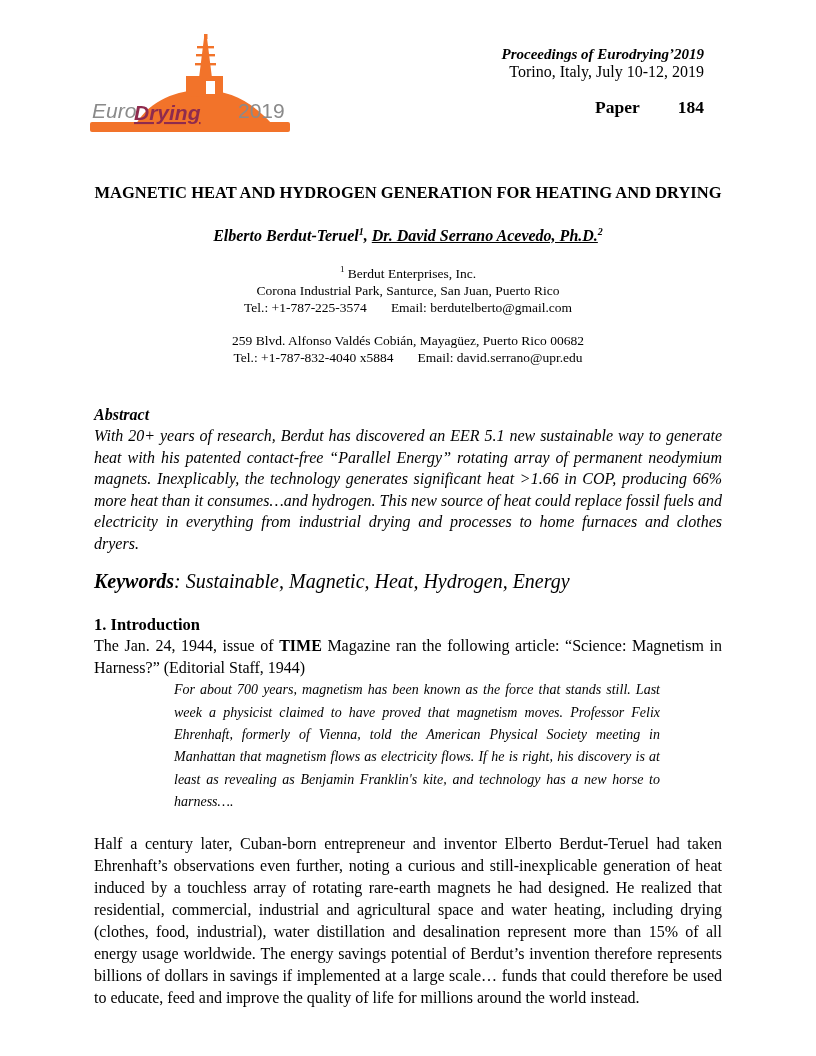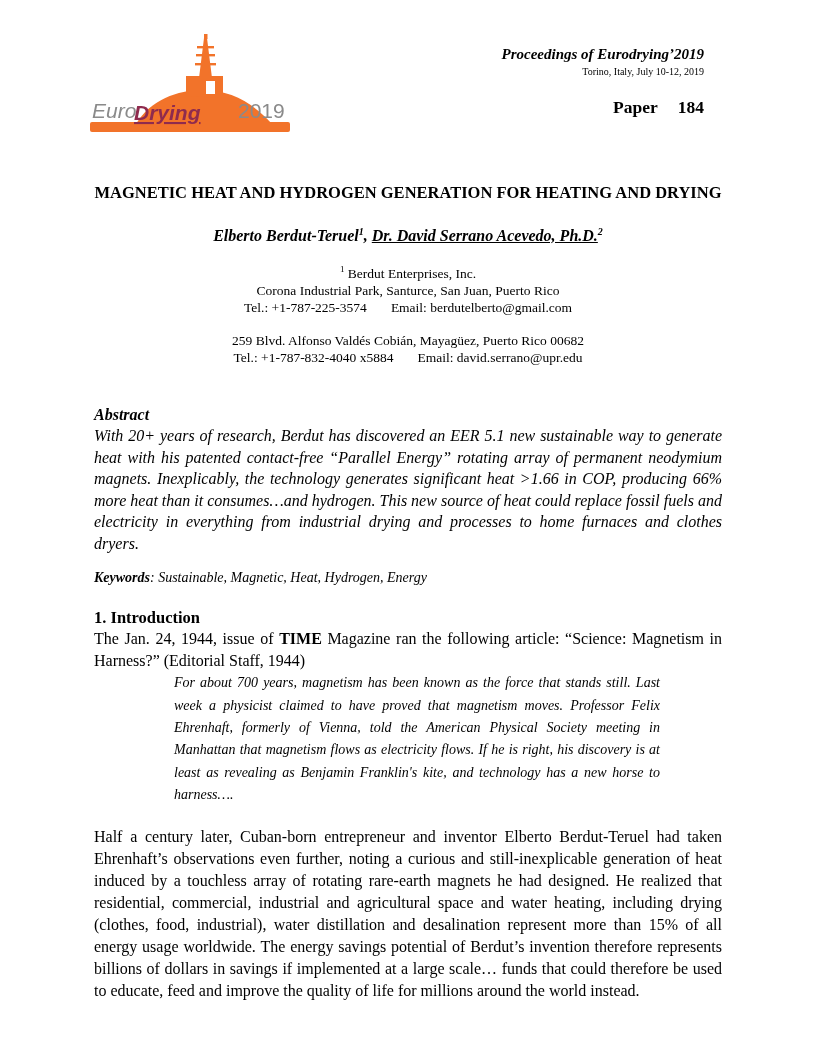--- a/index.html
+++ b/index.html
@@ -19,23 +19,23 @@
   
   .header {
     display: flex;
     justify-content: space-between;
     align-items: flex-start;
     padding: 34px 112px 0 90px;
   }
   .logo { width: 200px; height: 100px; }
   .header-right { text-align: right; padding-top: 12px; }
   .proceedings { font-size: 15px; font-weight: bold; font-style: italic; line-height: 17px; }
-  .location    { font-size: 10px; line-height: 17px; font-family: Liberation Serif, serif; }
+  .location    { font-size: 16px; line-height: 17px; font-family: Liberation Serif, serif; }
   .paper-line  { margin-top: 17px; font-size: 17.5px; font-weight: bold; }
-  .paper-number { display: inline-block; margin-left: 20px; }
+  .paper-number { display: inline-block; margin-left: 38px; }
 
   
   .content { margin: 0 94px; }
 
   .title {
     margin-top: 48px;
     text-align: center;
     font-size: 16.5px;
     font-weight: bold;
     line-height: 22px;
@@ -52,21 +52,21 @@
   .author-underlined { text-decoration: underline; }
 
   .affiliation { margin-top: 16px; text-align: center; font-size: 13.5px; line-height: 17px; }
   .affiliation:first-of-type { margin-top: 26px; }
   .affiliation sup { font-size: 9px; }
   .contact-email { display: inline-block; margin-left: 24px; }
 
   .abstract { margin-top: 38px; font-style: italic; font-size: 16px; line-height: 21.5px; text-align: justify; }
   .abstract-heading { font-weight: bold; font-style: italic; }
 
-  .keywords { margin-top: 16px; font-size: 14px; font-style: italic; }
+  .keywords { margin-top: 16px; font-size: 20px; font-style: italic; }
   .keywords-label { font-weight: bold; }
 
   .section-heading { margin-top: 22px; font-size: 16.5px; font-weight: bold; }
 
   .para { font-size: 16px; line-height: 22px; text-align: justify; }
   .para .bold { font-weight: bold; }
 
   .blockquote {
     margin: 0 62px 0 80px;
     font-size: 14px;

